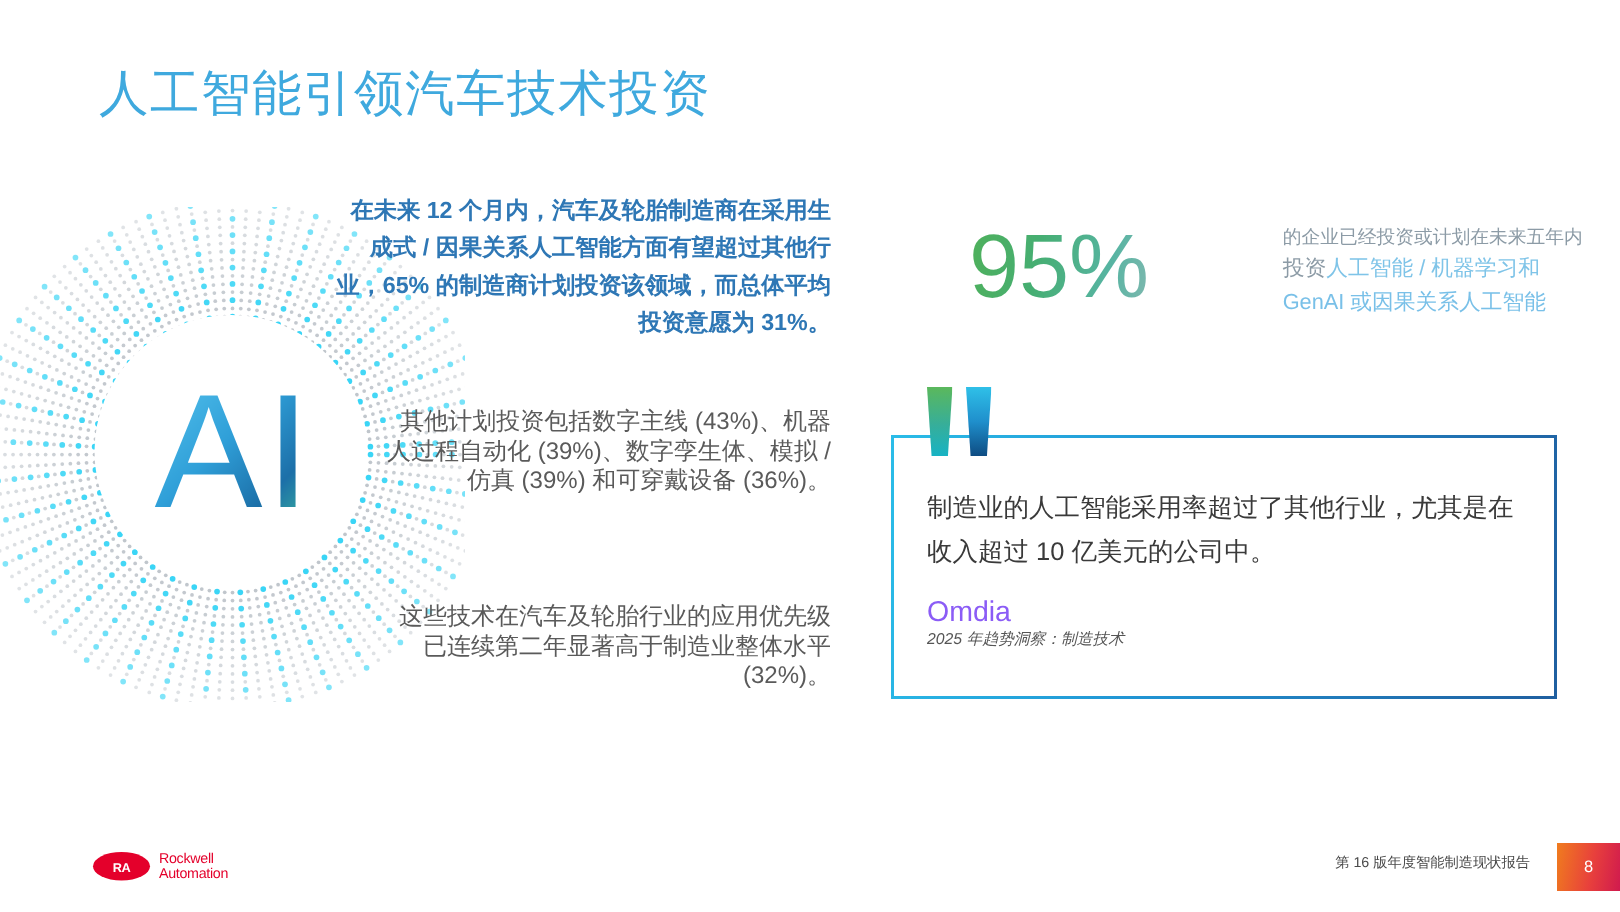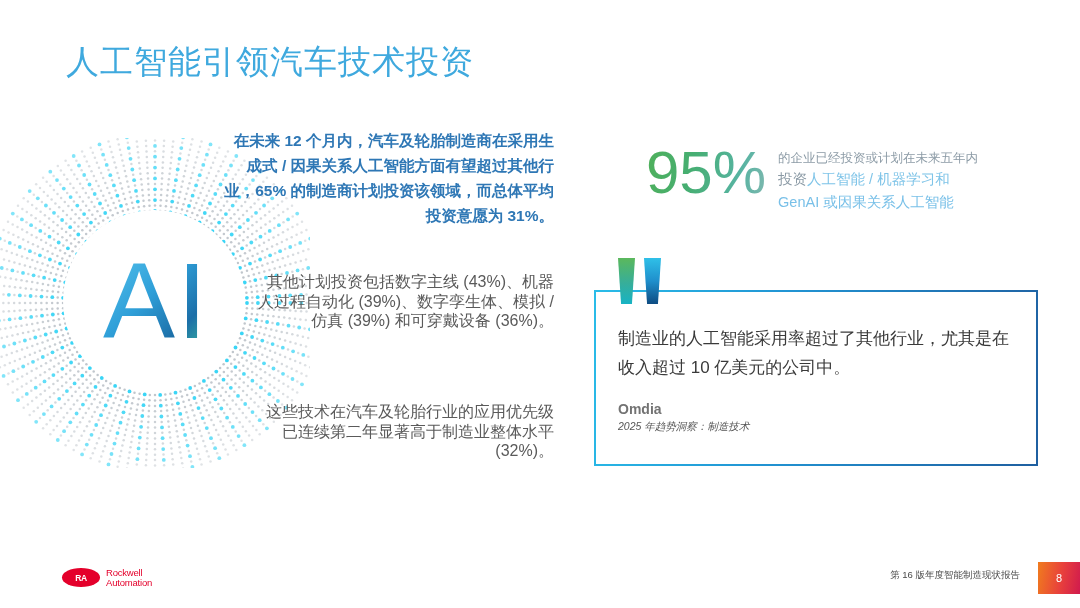--- a/index.html
+++ b/index.html
@@ -45,30 +45,30 @@
     font-size:15.5px;line-height:25px;color:#2E77B5;font-weight:600;
   }
   .sub-paragraph{
     position:absolute;width:300px;text-align:right;
     font-size:16px;line-height:19.5px;color:#5A5A5A;
   }
   #sub-paragraph-1{left:254px;top:272px;}
   #sub-paragraph-2{left:254px;top:358px;margin-top:44px;}
 
   
-  #stat-block{position:absolute;left:646px;top:142px;width:420px;display:flex;align-items:flex-start;}
+  #stat-block{position:absolute;left:646px;top:142px;width:420px;display:flex;align-items:center;gap:45px;}
   #stat-value{
     font-size:60px;line-height:62px;font-weight:300;
     background:linear-gradient(100deg,#4FB05A 0%,#46AE72 35%,#57B4A2 70%,#8FB9B4 100%);
     -webkit-background-clip:text;background-clip:text;
     -webkit-text-fill-color:transparent;color:transparent;
     white-space:nowrap;padding-right:12px;
   }
   #stat-text{padding-top:6px;font-size:14.5px;line-height:22.5px;}
-  .stat-line{white-space:nowrap;}
+  .stat-line{white-space:nowrap;margin-left:32px;}
   #stat-line-1{color:#8C9BA6;font-size:12.5px;line-height:20px;}
   #stat-line-2{color:#8C9BA6;}
   .accent-blue{color:#7FC4E8;}
   #stat-line-3{color:#79C0E8;}
 
   
   #quote-card{
     position:absolute;left:594px;top:290px;width:444px;height:176px;
     background:#ffffff;
     border:2px solid #2E77B5;
@@ -80,21 +80,21 @@
     display:flex;gap:9px;
   }
   .quote-bar{width:17px;height:46px;clip-path:polygon(0 0,100% 0,82% 100%,18% 100%);}
   #quote-bar-left{background:linear-gradient(180deg,#5BB85C 0%,#36AE9A 55%,#17B3C4 100%);}
   #quote-bar-right{background:linear-gradient(180deg,#2FC0E8 0%,#1F8FCC 50%,#0E4C82 100%);}
   #quote-text{
     position:absolute;left:22px;top:32px;width:400px;
     font-size:17px;line-height:29px;color:#3A3A3A;
   }
   #quote-source{position:absolute;left:22px;top:108px;}
-  #quote-source-name{font-size:14px;color:#737373;line-height:18px;font-weight:bold;}
+  #quote-source-name{font-size:19px;color:#8b5cf6;line-height:18px;}
   #quote-source-detail{font-size:10.5px;color:#555;font-style:italic;line-height:16px;}
 
   
   #footer-logo{position:absolute;left:62px;top:568px;display:flex;align-items:center;gap:6px;}
   #logo-badge{
     width:38px;height:19px;border-radius:50%;
     background:#E4002B;color:#fff;font-size:8.5px;font-weight:700;
     display:flex;align-items:center;justify-content:center;letter-spacing:-0.3px;
   }
   #logo-wordmark{display:flex;flex-direction:column;line-height:9.5px;}

